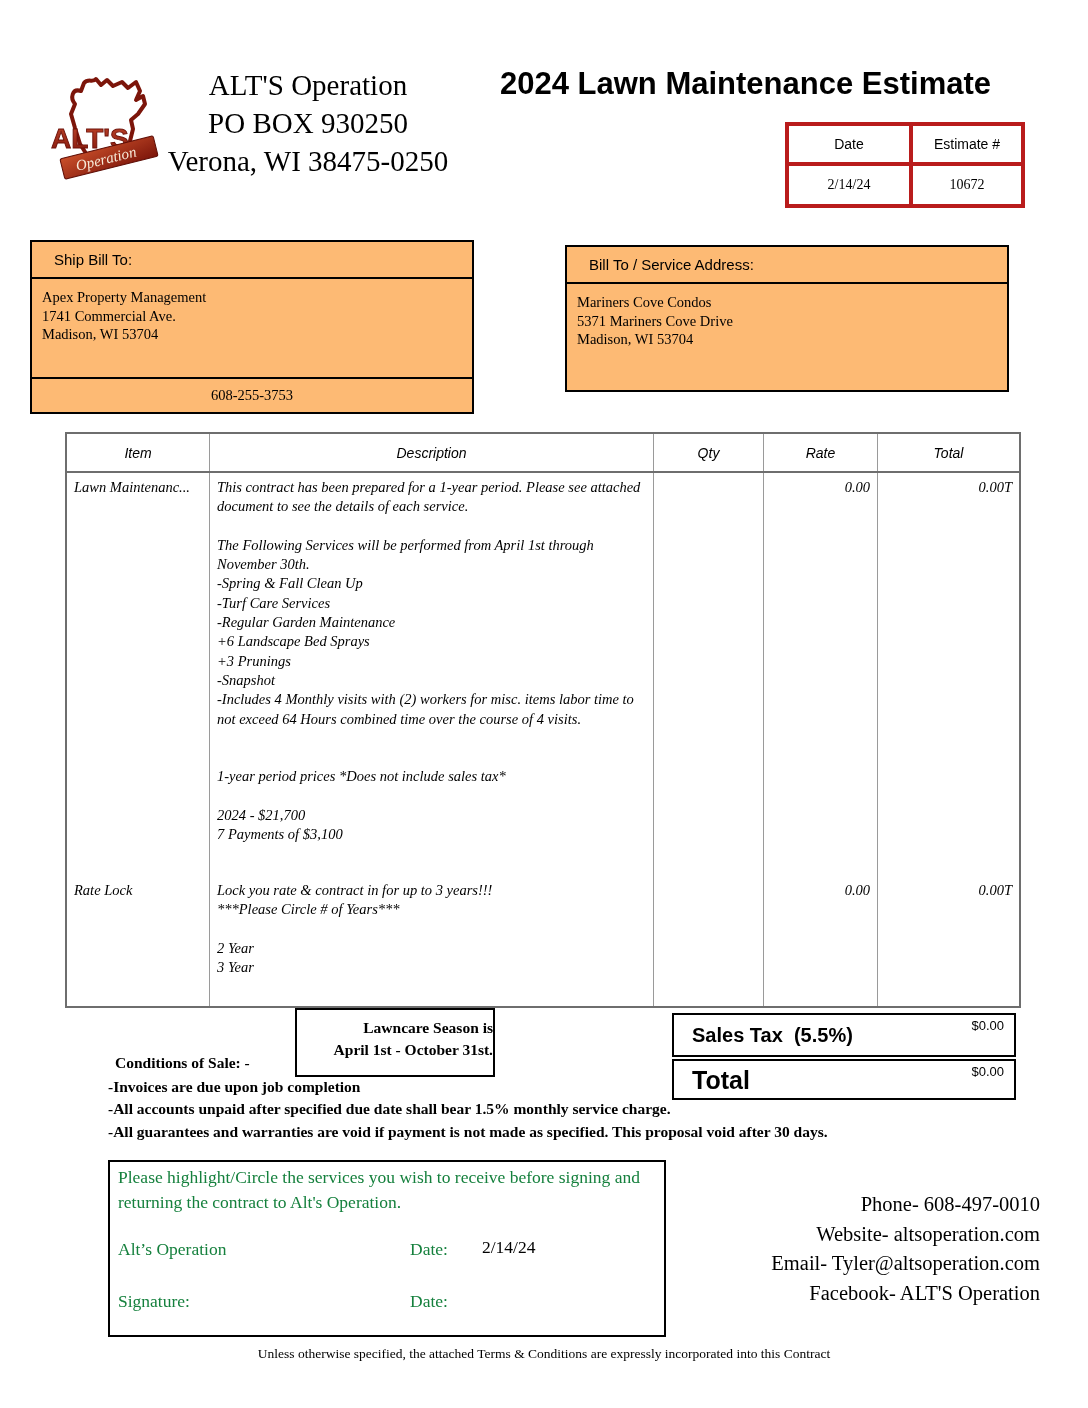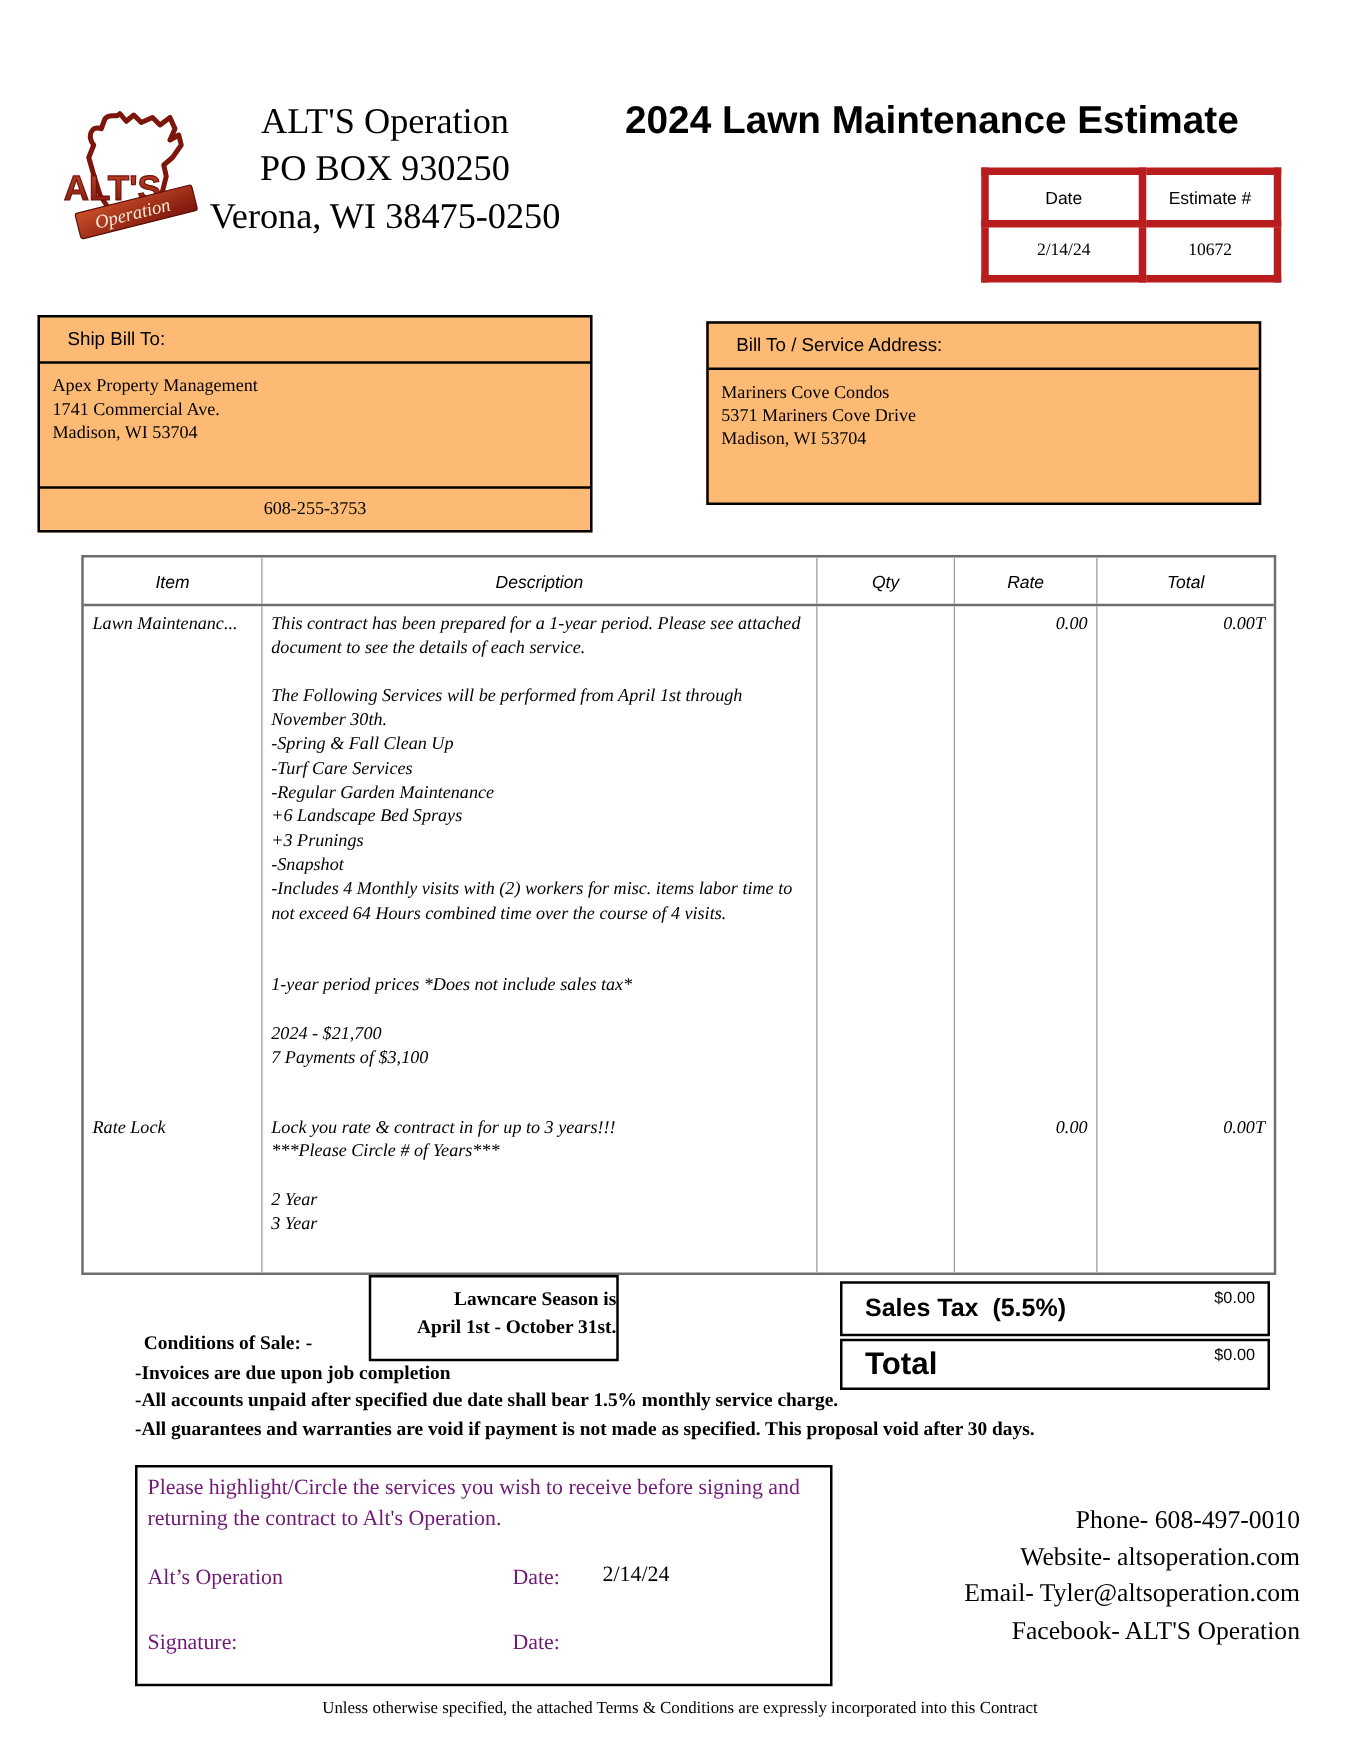--- a/index.html
+++ b/index.html
@@ -2,33 +2,33 @@
 <html><head>
 <meta charset="utf-8">
 <style>
   html,body { margin:0; padding:0; background:#ffffff; }
   .page {
     position:relative; width:1088px; height:1408px; margin:0 auto;
     background:#ffffff; color:#000;
     font-family:"Liberation Serif","DejaVu Serif",serif;
     overflow:hidden;
   }
-  .abs { position:absolute;margin-top:12px; }
+  .abs { position:absolute; }
   .sans { font-family:"Liberation Sans","DejaVu Sans",sans-serif; }
   .pre { white-space:pre-wrap; }
   .preline { white-space:pre-line; }
 
   
   .company-block { left:128px; top:66px; width:360px; text-align:center;
     font-size:29px; line-height:38px; }
   .doc-title { left:500px; top:66px; width:530px; font-size:31px; font-weight:bold; }
 
   
   .meta-table { left:785px; top:122px; width:240px; border:2px solid #7f7f7f; border-collapse:collapse; }
-  .meta-table td { border:6px solid #b91c1c; text-align:center; }
+  .meta-table td { border:4px solid #b91c1c; text-align:center; }
   .meta-table .mh { font-family:"Liberation Sans","DejaVu Sans",sans-serif; font-size:14px; height:34px; }
   .meta-table .mv { font-size:14px; height:36px; }
 
   
   .addr-box { border:2px solid #000; background:#fdba74; }
   .addr-head { height:35px; border-bottom:2px solid #000; display:flex; align-items:center;
     padding-left:22px; font-family:"Liberation Sans","DejaVu Sans",sans-serif; font-size:15px; }
   .addr-body { padding:9px 10px; font-size:14.5px; line-height:18.5px; }
   .phone-strip { height:33px; border-top:2px solid #000; display:flex; align-items:center;
     justify-content:center; font-size:14.5px; }
@@ -59,21 +59,21 @@
   .total-row .totals-label { font-size:25px; }
   .totals-value { position:absolute; right:10px; top:3px;
     font-family:"Liberation Sans","DejaVu Sans",sans-serif; font-size:13px; }
 
   
   .conditions-title { left:115px; top:1054px; font-size:15.5px; font-weight:bold; }
   .conditions-lines { left:108px; top:1076px; width:840px; font-size:15.5px; font-weight:bold; line-height:22.3px; }
 
   
   .sig-box { left:108px; top:1160px; width:558px; height:177px; border:2px solid #000; box-sizing:border-box; }
-  .red { color:#701a75; }
+  .red { color:#15803d; }
   .sig-instruction { position:absolute; left:8px; top:3px; width:542px; font-size:17.5px; line-height:25px; }
   .sig-item { position:absolute; font-size:17.5px; }
 
   
   .contact-block { left:650px; top:1190px; width:390px; text-align:right; font-size:20.5px; line-height:29.5px; }
   .footer-line { left:0; top:1346px; width:100%; text-align:center; font-size:13.5px; }
 </style>
 </head>
 <body>
 

